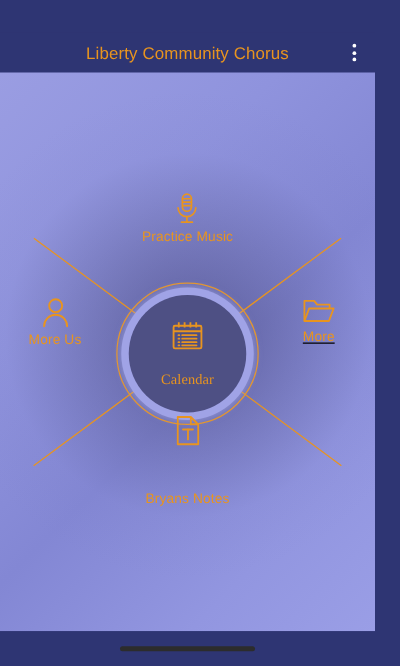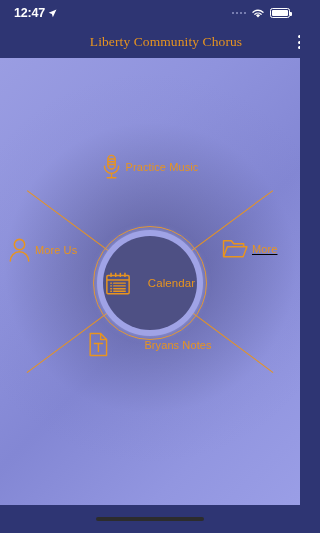--- a/index.html
+++ b/index.html
@@ -45,24 +45,24 @@
   }
   #battery::after {
     content: ""; position: absolute; right: -3px; top: 3px;
     width: 1.6px; height: 3.4px; background: #ffffff;
     border-radius: 0 1px 1px 0;
   }
   #battery b { display: block; height: 100%; background: #ffffff; border-radius: 1px; }
 
   
   #navbar {
-    position: absolute; top: 26px; left: 16px;
+    position: absolute; top: 26px; left: 0;
     width: 300px; height: 32px;
     background: #2e3573;
-    display: flex; align-items: center; justify-content: center; font-family: Liberation Serif, serif;
+    display: flex; align-items: center; justify-content: center;
   }
   #app-title {
     font-size: 13.5px;
     color: #e8941f;
     letter-spacing: 0.1px;
     white-space: nowrap;
   }
   #overflow-menu {
     position: absolute; right: 8px; top: 50%;
     transform: translateY(-50%);
@@ -115,30 +115,31 @@
     box-shadow: 0 0 6px 1px rgba(170,173,235,0.55);
   }
 
   
   #calendar-btn {
     position: absolute;
     left: 103px; top: 178px;
     width: 94px; height: 94px;
     border-radius: 50%;
     background: #4e5084;
-    display: flex; 
+    display: flex; flex-direction: column;
     align-items: center; justify-content: center;
     gap: 17px;
     cursor: pointer;
+    font-family: Liberation Serif, serif;
   }
 
   
   .spoke {
     position: absolute;
-    display: flex; flex-direction: row;
+    display: flex; flex-direction: column;
     align-items: center; gap: 4px;
     cursor: pointer;
   }
   .spoke-label, .center-label {
     color: #e8941f;
     font-size: 11px;
     white-space: nowrap;
     letter-spacing: 0.1px;
   }
   .center-label { font-size: 11.5px; }
@@ -160,44 +161,20 @@
   #home-indicator {
     width: 108px; height: 4px;
     background: #2c2c2c; border-radius: 2px;
   }
 </style>
 </head>
 <body>
 
 <div id="phone">
 
-  <div id="statusbar">
-    <div id="clock">
-      <span>12:47</span>
-      <svg id="loc-arrow" width="9" height="9" viewBox="0 0 10 10">
-        <path d="M9.4 0.6 L0.8 4.3 L4.3 5.5 L5.4 9.2 Z" fill="#ffffff"></path>
-      </svg>
-    </div>
-    <div id="status-right">
-      <span id="sig-dots">
-        <i></i>
-          <i></i>
-          <i></i>
-          <i></i>
-      </span>
-      <svg width="14" height="11" viewBox="0 0 16 12">
-        <path d="M8 10.6 L5.6 7.9 A3.6 3.6 0 0 1 10.4 7.9 Z" fill="#ffffff"></path>
-        <path d="M2.3 4.6 A8.2 8.2 0 0 1 13.7 4.6" stroke="#ffffff" stroke-width="1.5" fill="none" stroke-linecap="round"></path>
-        <path d="M4.4 6.9 A5.3 5.3 0 0 1 11.6 6.9" stroke="#ffffff" stroke-width="1.4" fill="none" stroke-linecap="round"></path>
-      </svg>
-      <span id="battery">
-          <b></b>
-        </span>
-    </div>
-  </div>
 
   <div id="navbar">
     <div id="app-title">Liberty Community Chorus</div>
     <div id="overflow-menu">
       <i></i>
         <i></i>
         <i></i>
     </div>
   </div>
 

